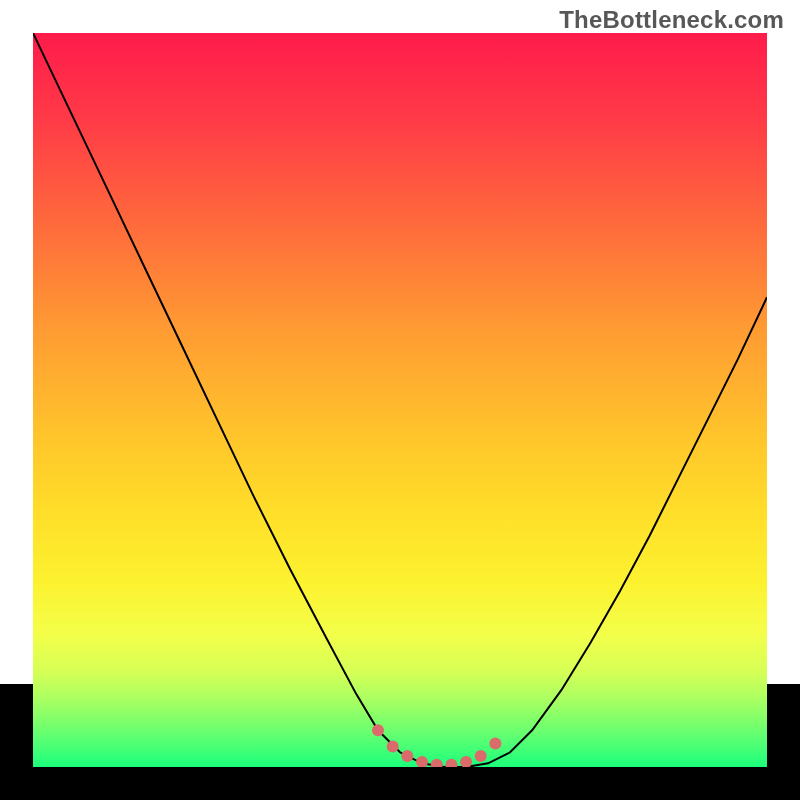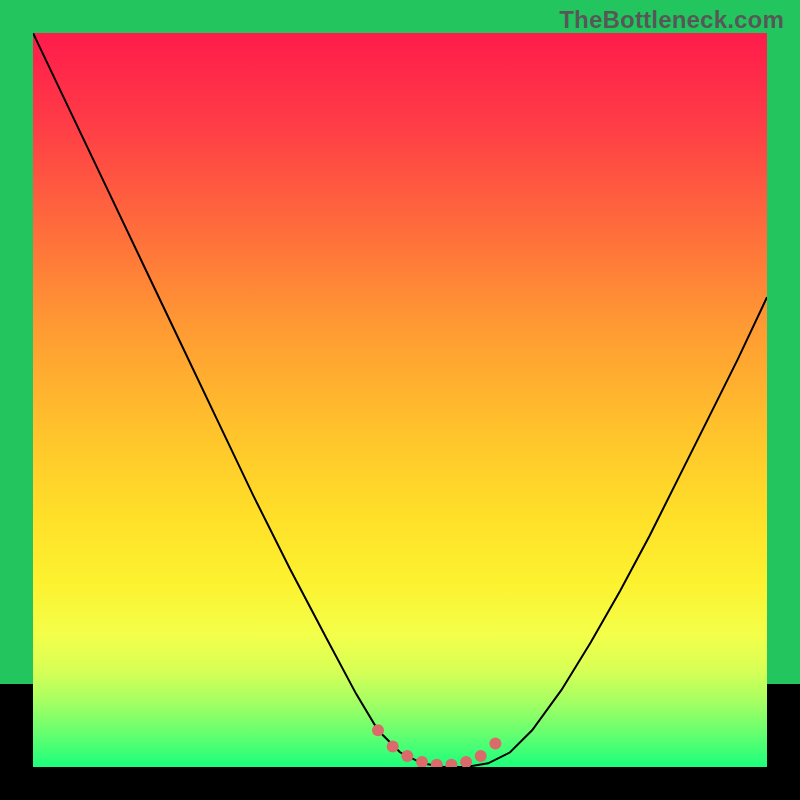--- a/index.html
+++ b/index.html
@@ -1,21 +1,21 @@
 <!DOCTYPE html>
 <html><head>
 <meta charset="utf-8">
 <style>
   * { margin: 0; padding: 0; box-sizing: border-box; }
   html, body { width: 800px; height: 800px; overflow: hidden; background: #000; }
   .frame {
     position: relative;
     width: 800px;
     height: 684px;
-    background: #22c55e;
+    background: #ffffff;
   }
   .watermark {
     position: absolute;
     top: 6px;
     right: 16px;
     font-family: Arial, Helvetica, sans-serif;
     font-size: 24px;
     font-weight: 600;
     color: #575757;
     letter-spacing: 0.2px;

